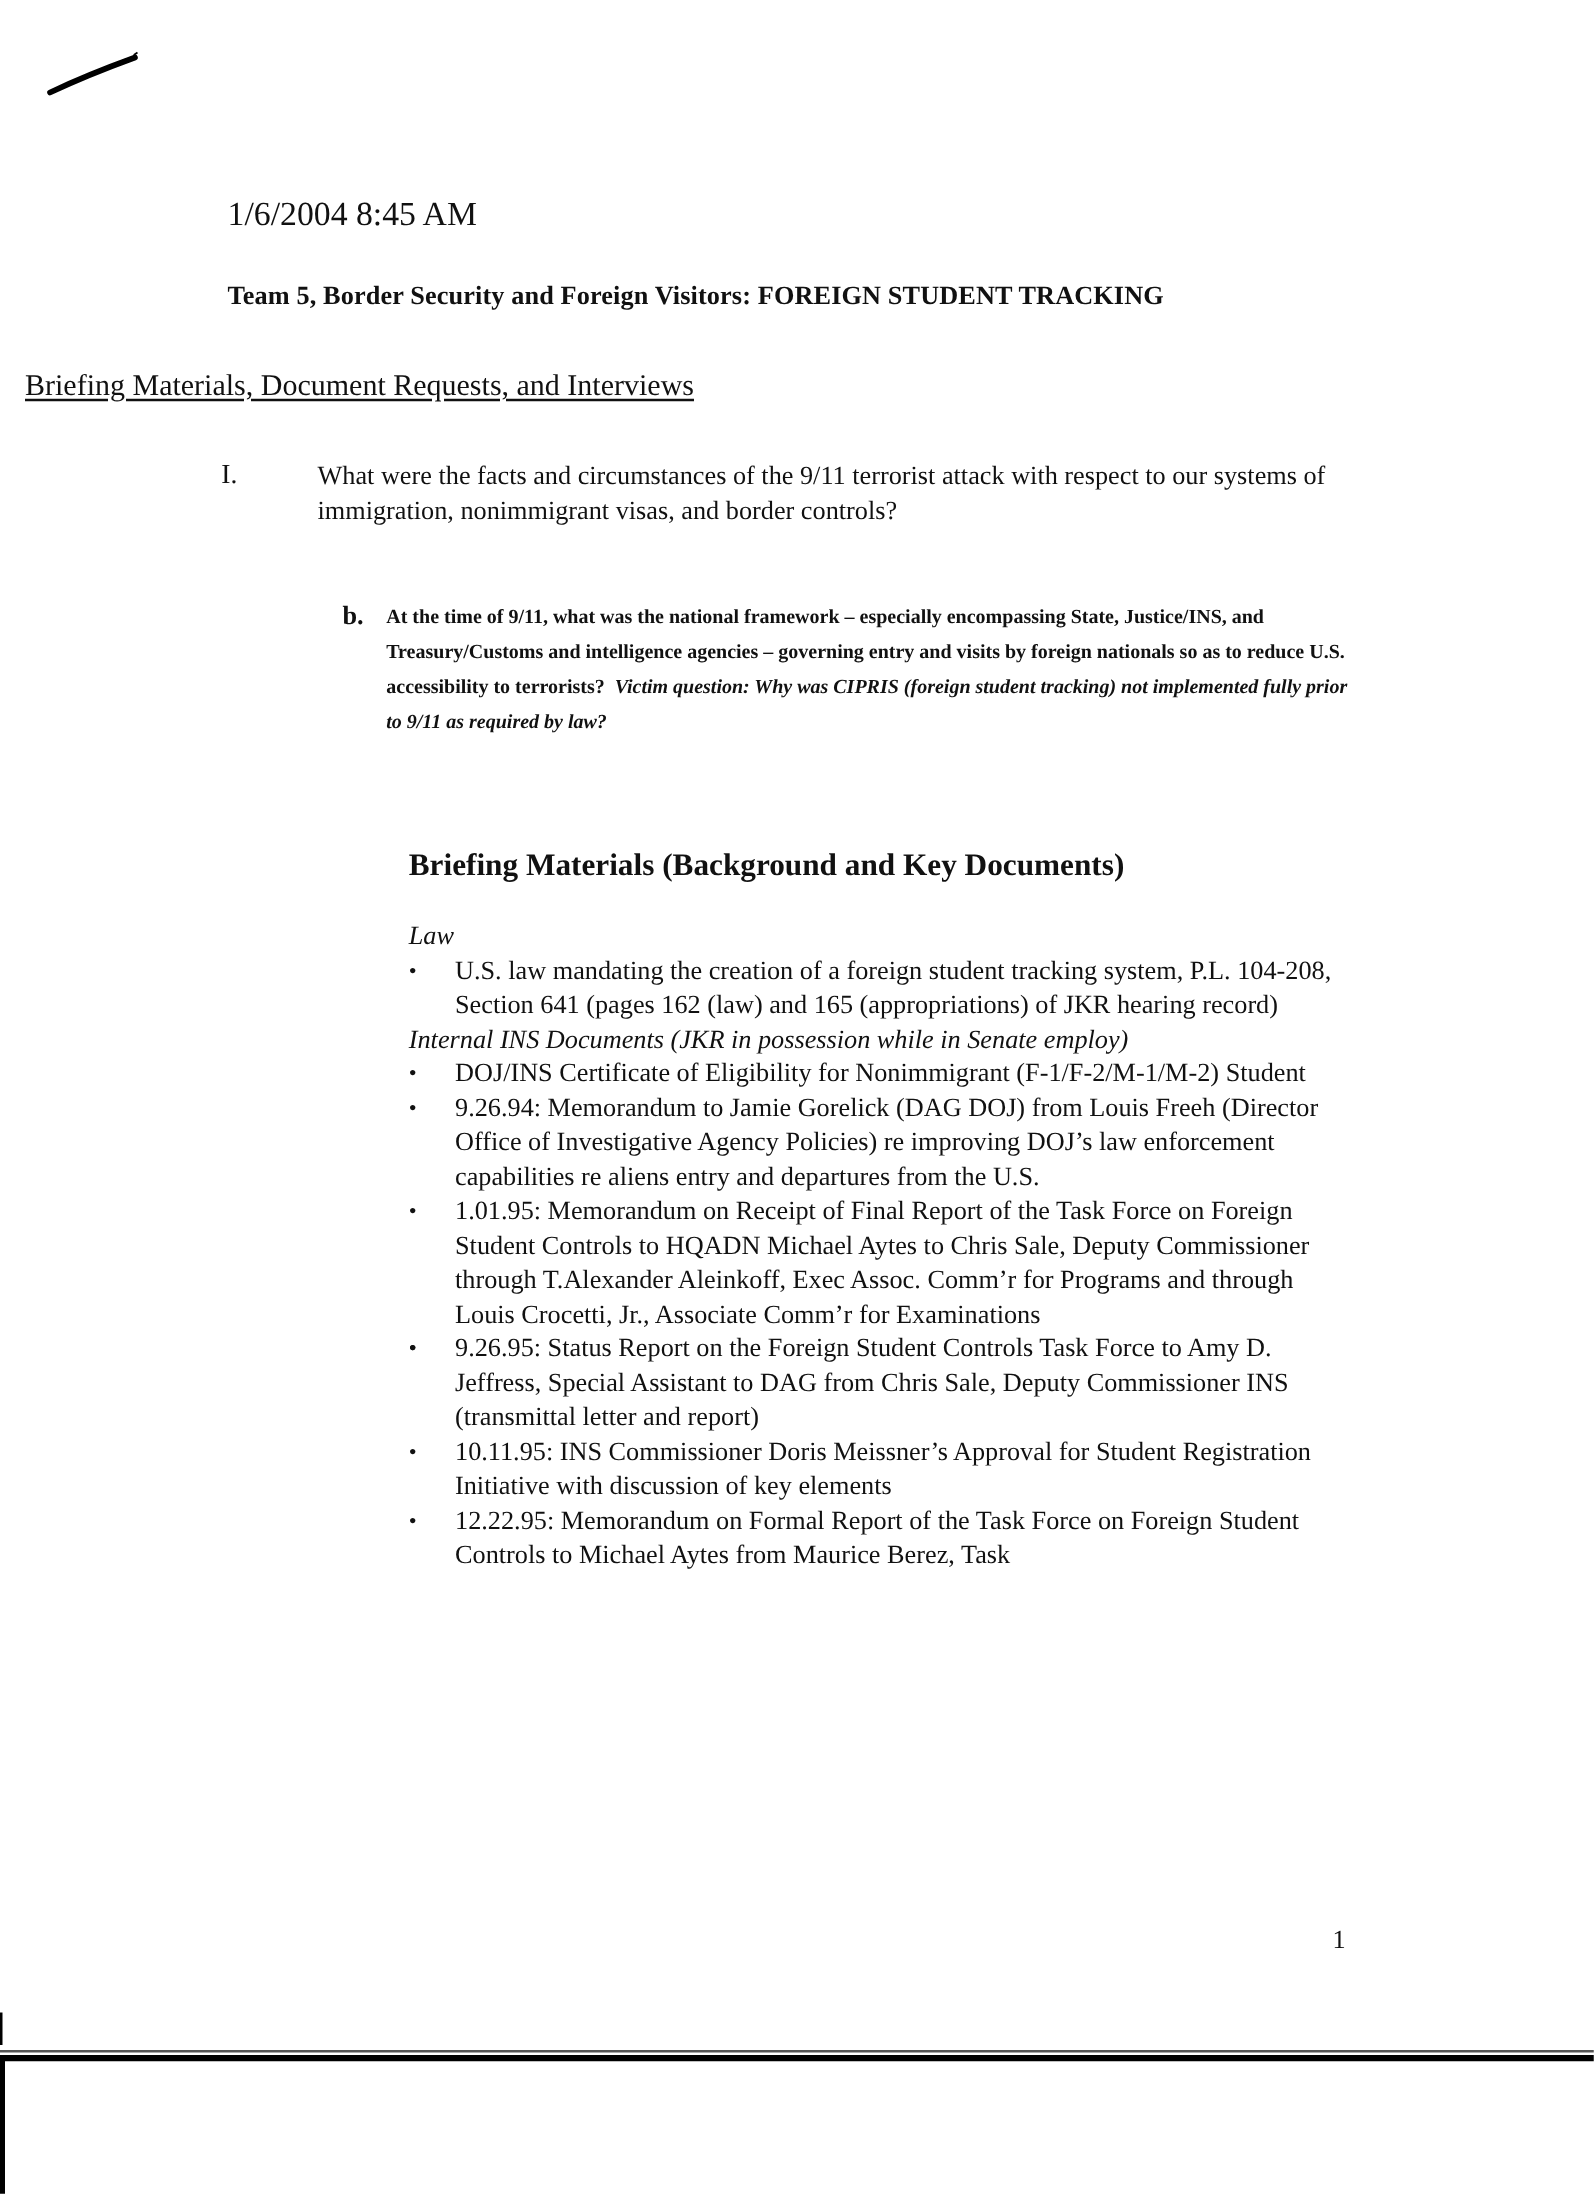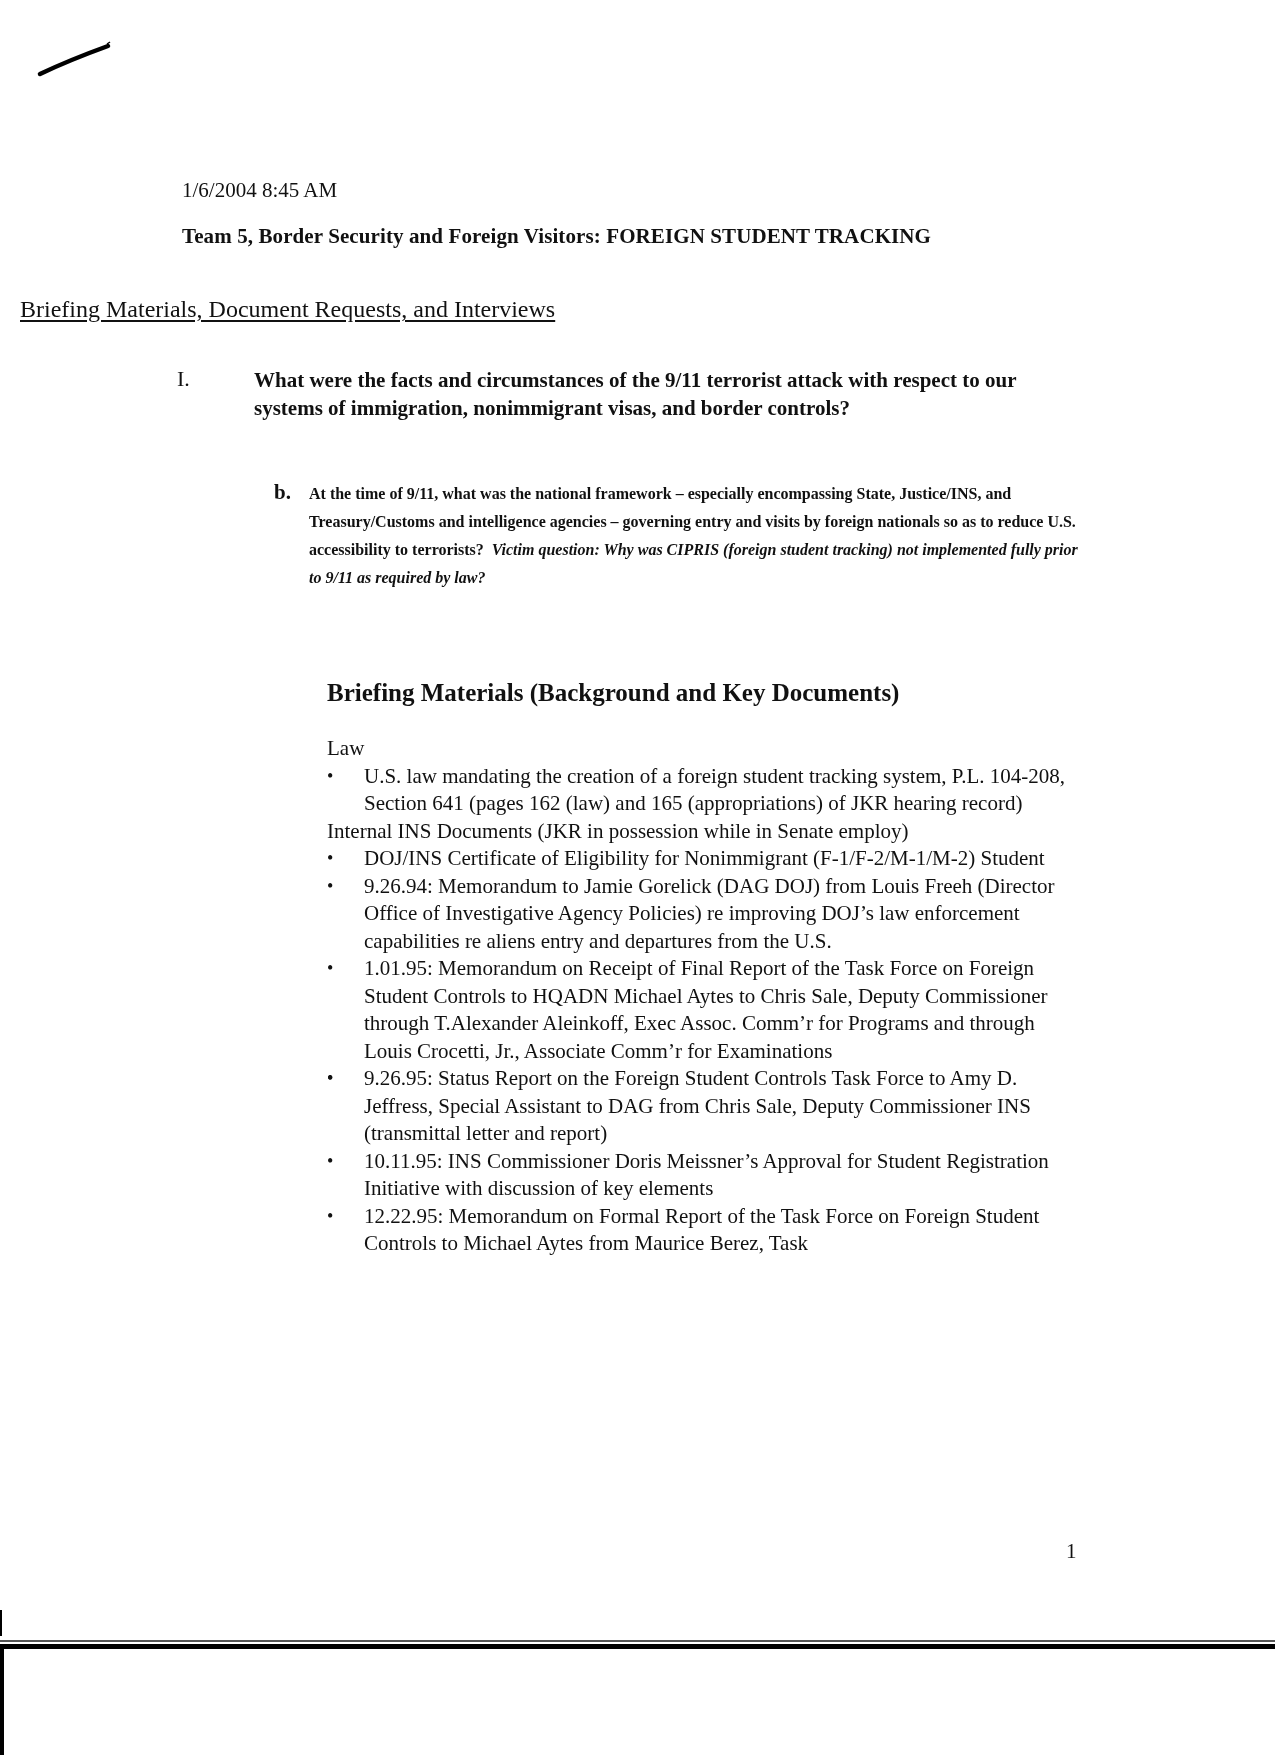--- a/index.html
+++ b/index.html
@@ -1,36 +1,36 @@
 <!DOCTYPE html>
 <html><head>
 <meta charset="utf-8">
 <style>
   html, body { margin: 0; padding: 0; background: #ffffff; }
   body {
     width: 1275px; height: 1755px; position: relative; overflow: hidden;
     font-family: "Liberation Serif", "DejaVu Serif", serif; color: #111111;
   }
   .pen-mark { position: absolute; left: 36px; top: 38px; width: 80px; height: 42px; }
-  .timestamp { position: absolute; left: 182px; top: 178px; font-size: 21px; }
+  .timestamp { position: absolute; left: 182px; top: 156px; font-size: 27px; }
   .team-title { position: absolute; left: 182px; top: 224px; font-size: 21px; font-weight: bold; letter-spacing: 0.1px; }
   .subtitle { position: absolute; left: 0; width: 1275px; text-align: left; top: 296px; font-size: 24px; }
   .subtitle span { text-decoration: underline; text-underline-offset: 3px; margin-left: 20px; }
 
   .q1-num { position: absolute; left: 177px; top: 366px; font-size: 22px; }
-  .q1-text { position: absolute; left: 254px; top: 366px; width: 820px; font-size: 21px; font-weight: bold; line-height: 28px; }
+  .q1-text { position: absolute; left: 254px; top: 366px; width: 820px; font-size: 21px; font-weight: normal; line-height: 28px; }
 
   .qb-letter { position: absolute; left: 274px; top: 480px; font-size: 21px; font-weight: bold; }
   .qb-text { position: absolute; left: 309px; top: 480px; width: 780px; font-size: 16px; font-weight: bold; line-height: 28px; }
   .qb-text .victim { font-style: italic; }
 
   .section-heading { position: absolute; left: 327px; top: 679px; font-size: 25px; font-weight: bold; }
 
   .list-area { position: absolute; left: 327px; top: 735px; width: 760px; font-size: 21px; line-height: 27.5px; }
-  .category { }
+  .category { font-style: italic; }
   .bullet-list { list-style: none; margin: 0; padding: 0; }
   .bullet-item { position: relative; padding-left: 37px; }
   .bullet-dot { position: absolute; left: 0; top: 0; font-size: 18px; }
 
   .page-number { position: absolute; left: 1066px; top: 1539px; font-size: 21px; }
 
   .scan-line-thin { position: absolute; left: 0; top: 1640px; width: 1275px; height: 2px; background: #555; }
   .scan-line-thick { position: absolute; left: 0; top: 1644px; width: 1275px; height: 5px; background: #000; }
   .scan-edge-left { position: absolute; left: 0; top: 1644px; width: 4px; height: 111px; background: #000; }
   .scan-tick { position: absolute; left: 0; top: 1610px; width: 2px; height: 26px; background: #000; }

